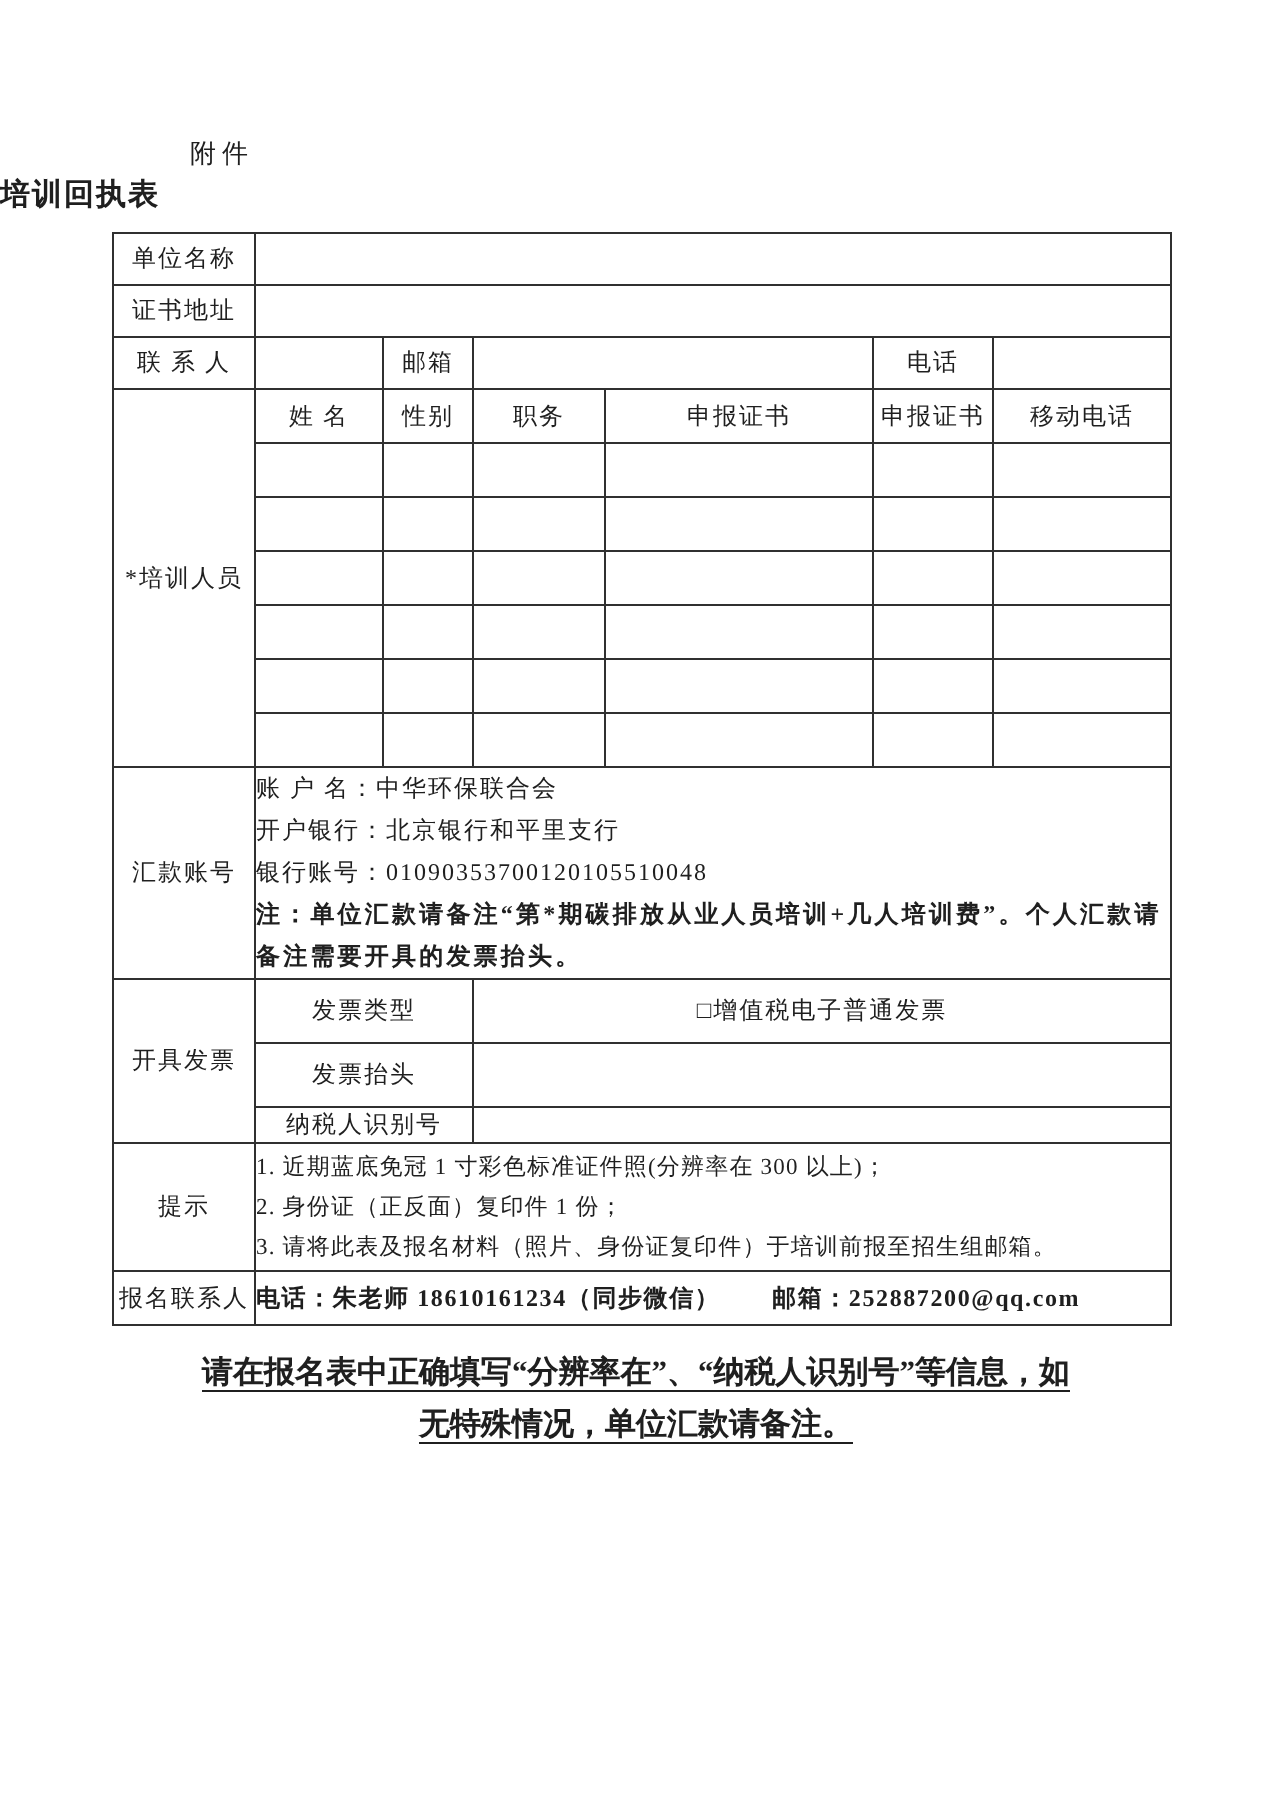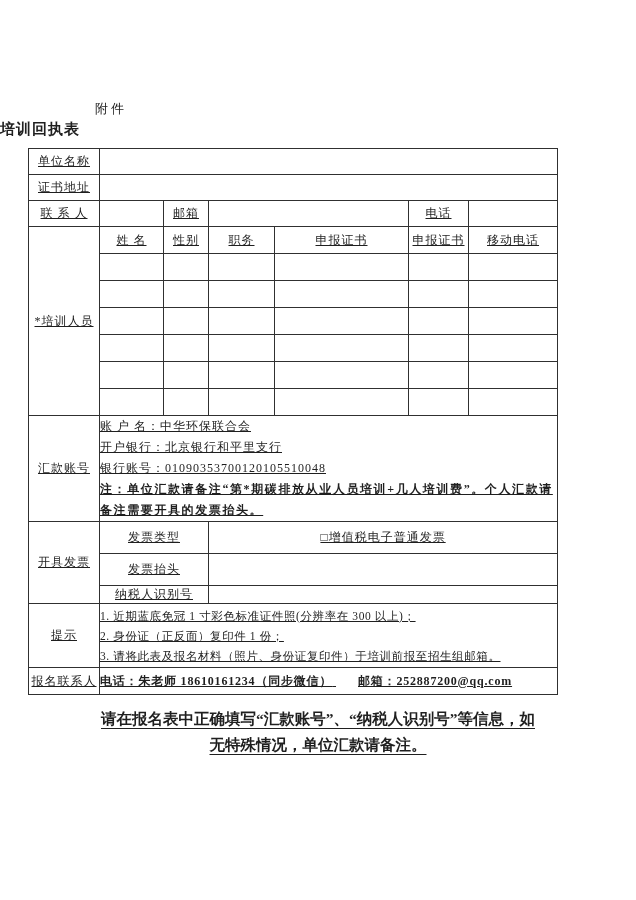--- a/index.html
+++ b/index.html
@@ -3,21 +3,21 @@
 <meta charset="utf-8">
 <style>
   * { margin: 0; padding: 0; box-sizing: border-box; }
   html, body { background: #fff; }
   body {
     width: 636px; height: 900px;
     font-family: "Liberation Serif", "DejaVu Serif", serif;
     color: #1f1f1f;
     overflow: hidden;
   }
-  .page { width: 636px; height: 900px; background: #ffffff; padding-top: 100px; }
+  .page { width: 636px; height: 900px; background: #ffffff; padding-top: 68px; }
 
   .attachment {
     margin-left: 95px;
     font-size: 13px;
     letter-spacing: 3px;
   }
   .title1 {
     margin-top: 7px;
     text-align: center;
     font-weight: bold;
@@ -26,26 +26,25 @@
   }
   .title2 {
     margin-top: 2px;
     text-align: left;
     font-weight: bold;
     font-size: 15px;
     letter-spacing: 1px;
   }
 
   table.form {
-    margin: 9px 0 0 28px;
+    margin: 9px 0 0 56px;
     width: 529px;
     border-collapse: collapse;
     table-layout: fixed;
     font-size: 12px;
-    text-decoration: underline;
   }
   table.form td {
     border: 1px solid #303030;
     vertical-align: middle;
     padding: 0;
   }
   .h26 { height: 26px; }
   .h27 { height: 27px; }
   .h106 { height: 106px; }
   .h32 { height: 32px; }
@@ -222,17 +221,17 @@
       <td class="lbl">报名联系人</td>
       <td colspan="6" class="contact-content">
         <span>电话：朱老师 18610161234（同步微信）</span>
         <span class="contact-email">邮箱：252887200@qq.com</span>
       </td>
     </tr>
   </tbody>
     </table>
 
   <div class="footer">
-    <div><span class="uline">请在报名表中正确填写“汇款账号”、“纳税人识别号”等信息，如</span></div>
+    <div><span class="uline">请在报名表中正确填写“分辨率在”、“纳税人识别号”等信息，如</span></div>
     <div><span class="uline">无特殊情况，单位汇款请备注。</span></div>
   </div>
 
 </div>
 
 </body></html>

